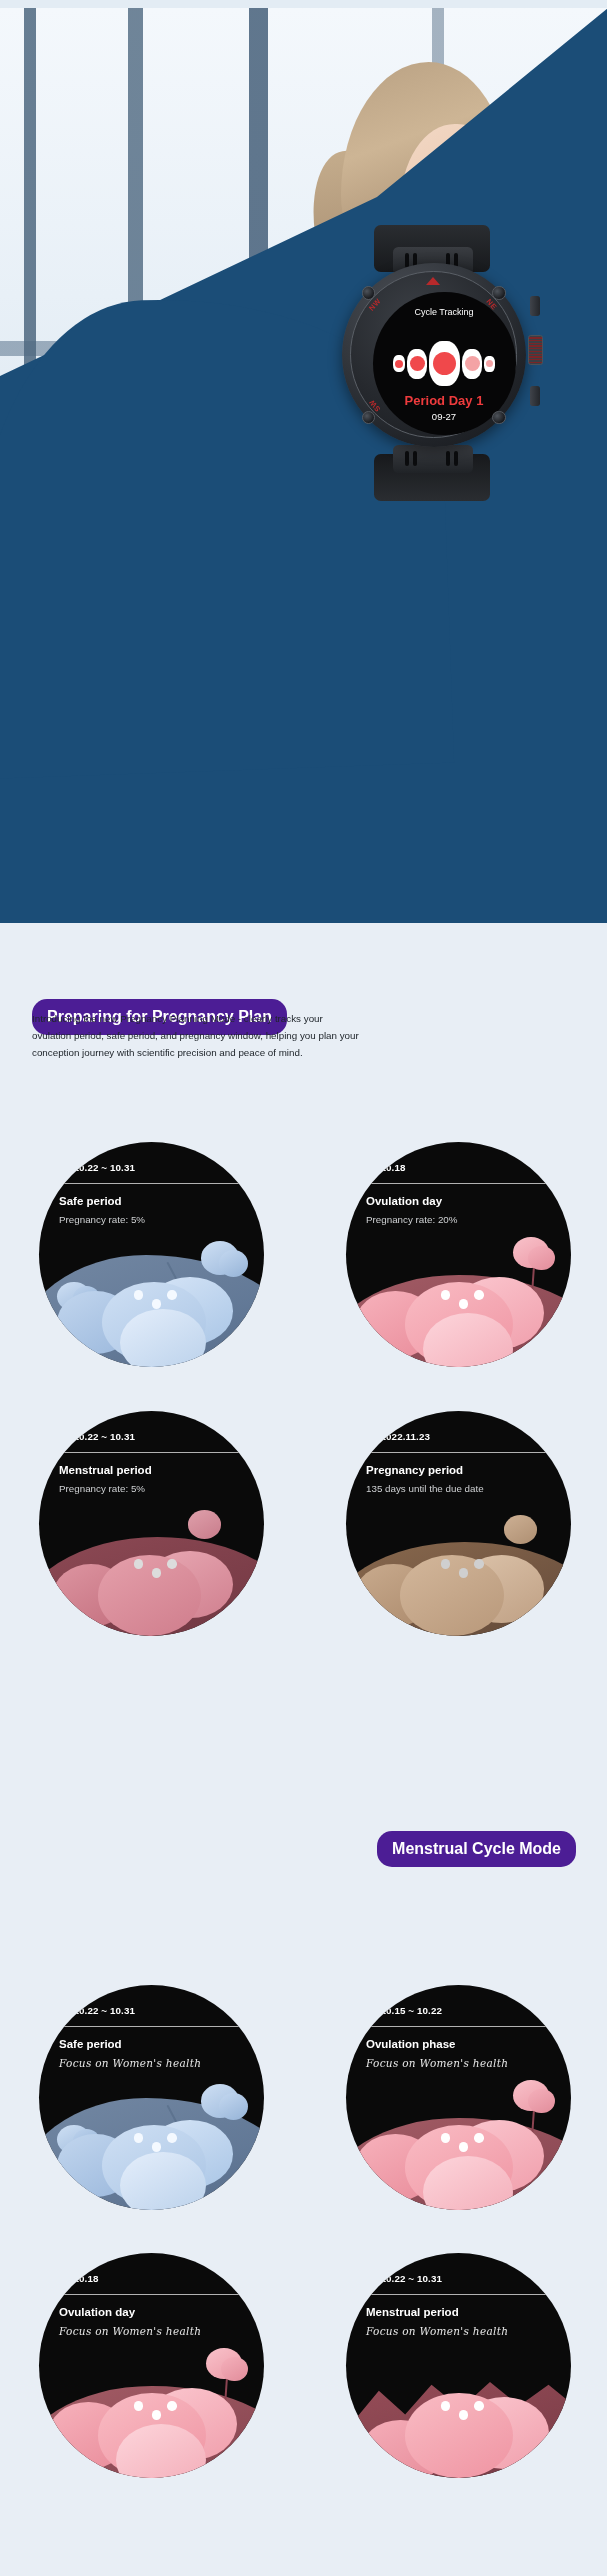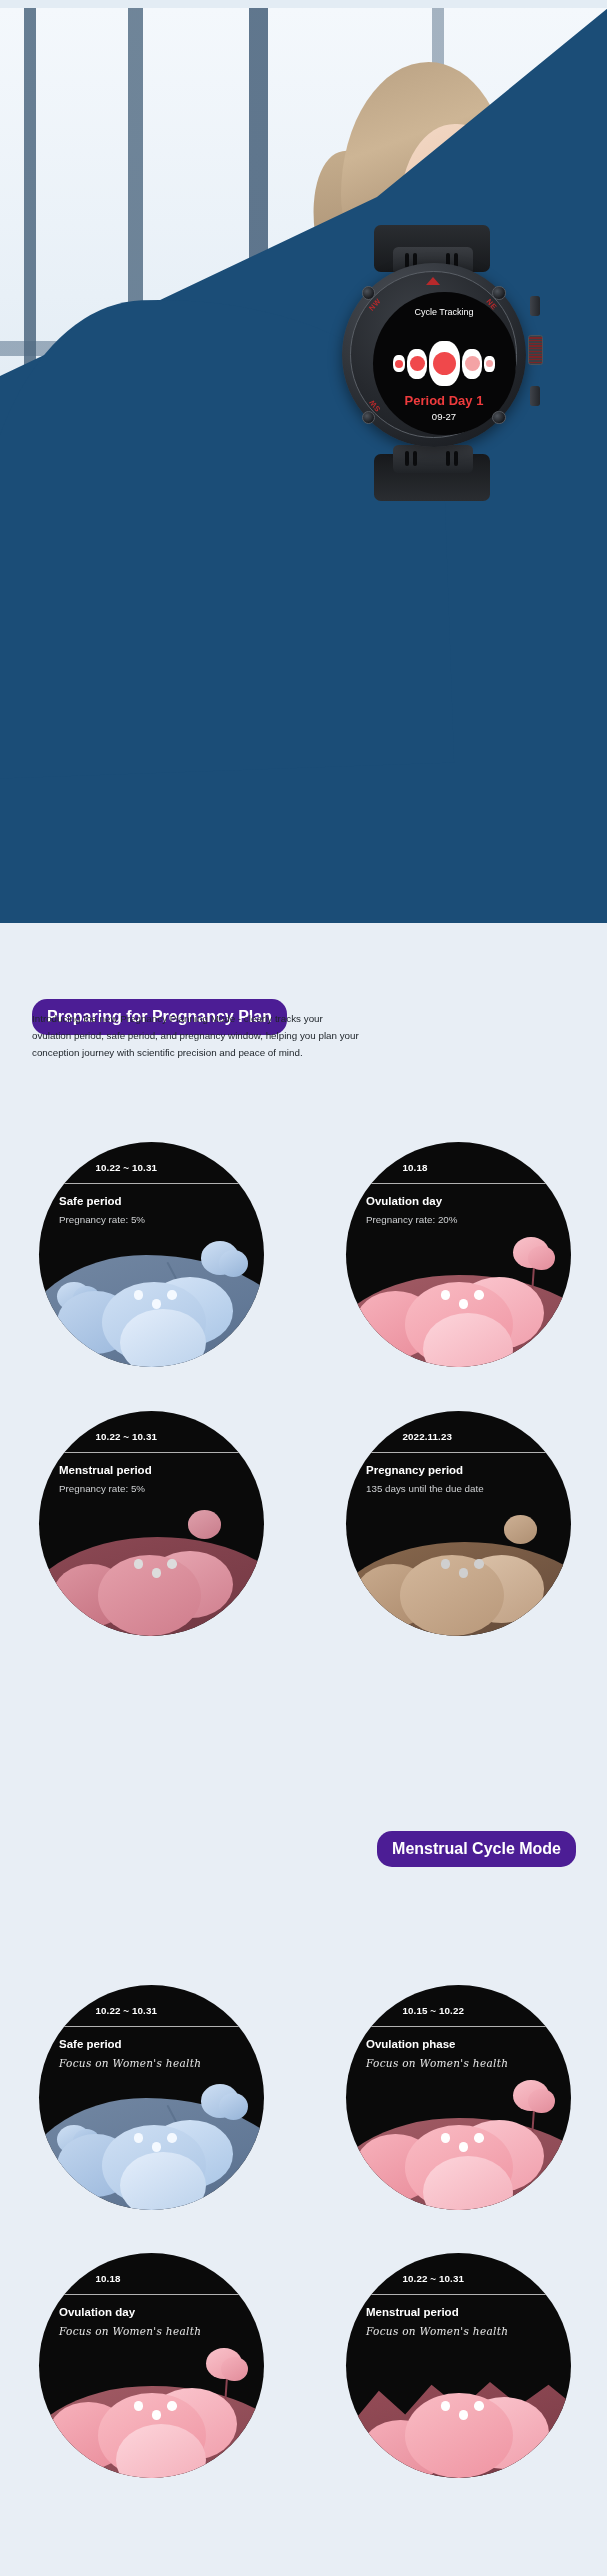--- a/index.html
+++ b/index.html
@@ -359,21 +359,21 @@
     background: #0a0a0a;
   }
   .card.left  { left: 39px; }
   .card.right { left: 346px; }
 
   .card-art { position: absolute; inset: 0; }
 
   .card-head {
     position: absolute;
     left: 23px; right: 17.6px; top: 20px;
-    display: flex; align-items: center; gap: 22px;
+    display: flex; align-items: center; gap: 0;
     z-index: 3;
   }
   .cyc-icon {
     width: 11.5px; height: 11.5px;
     flex: 0 0 11.5px;
     position: relative;
   }
   .cyc-icon::before {
     content: "";
     position: absolute; left: 0; top: 1.4px;

